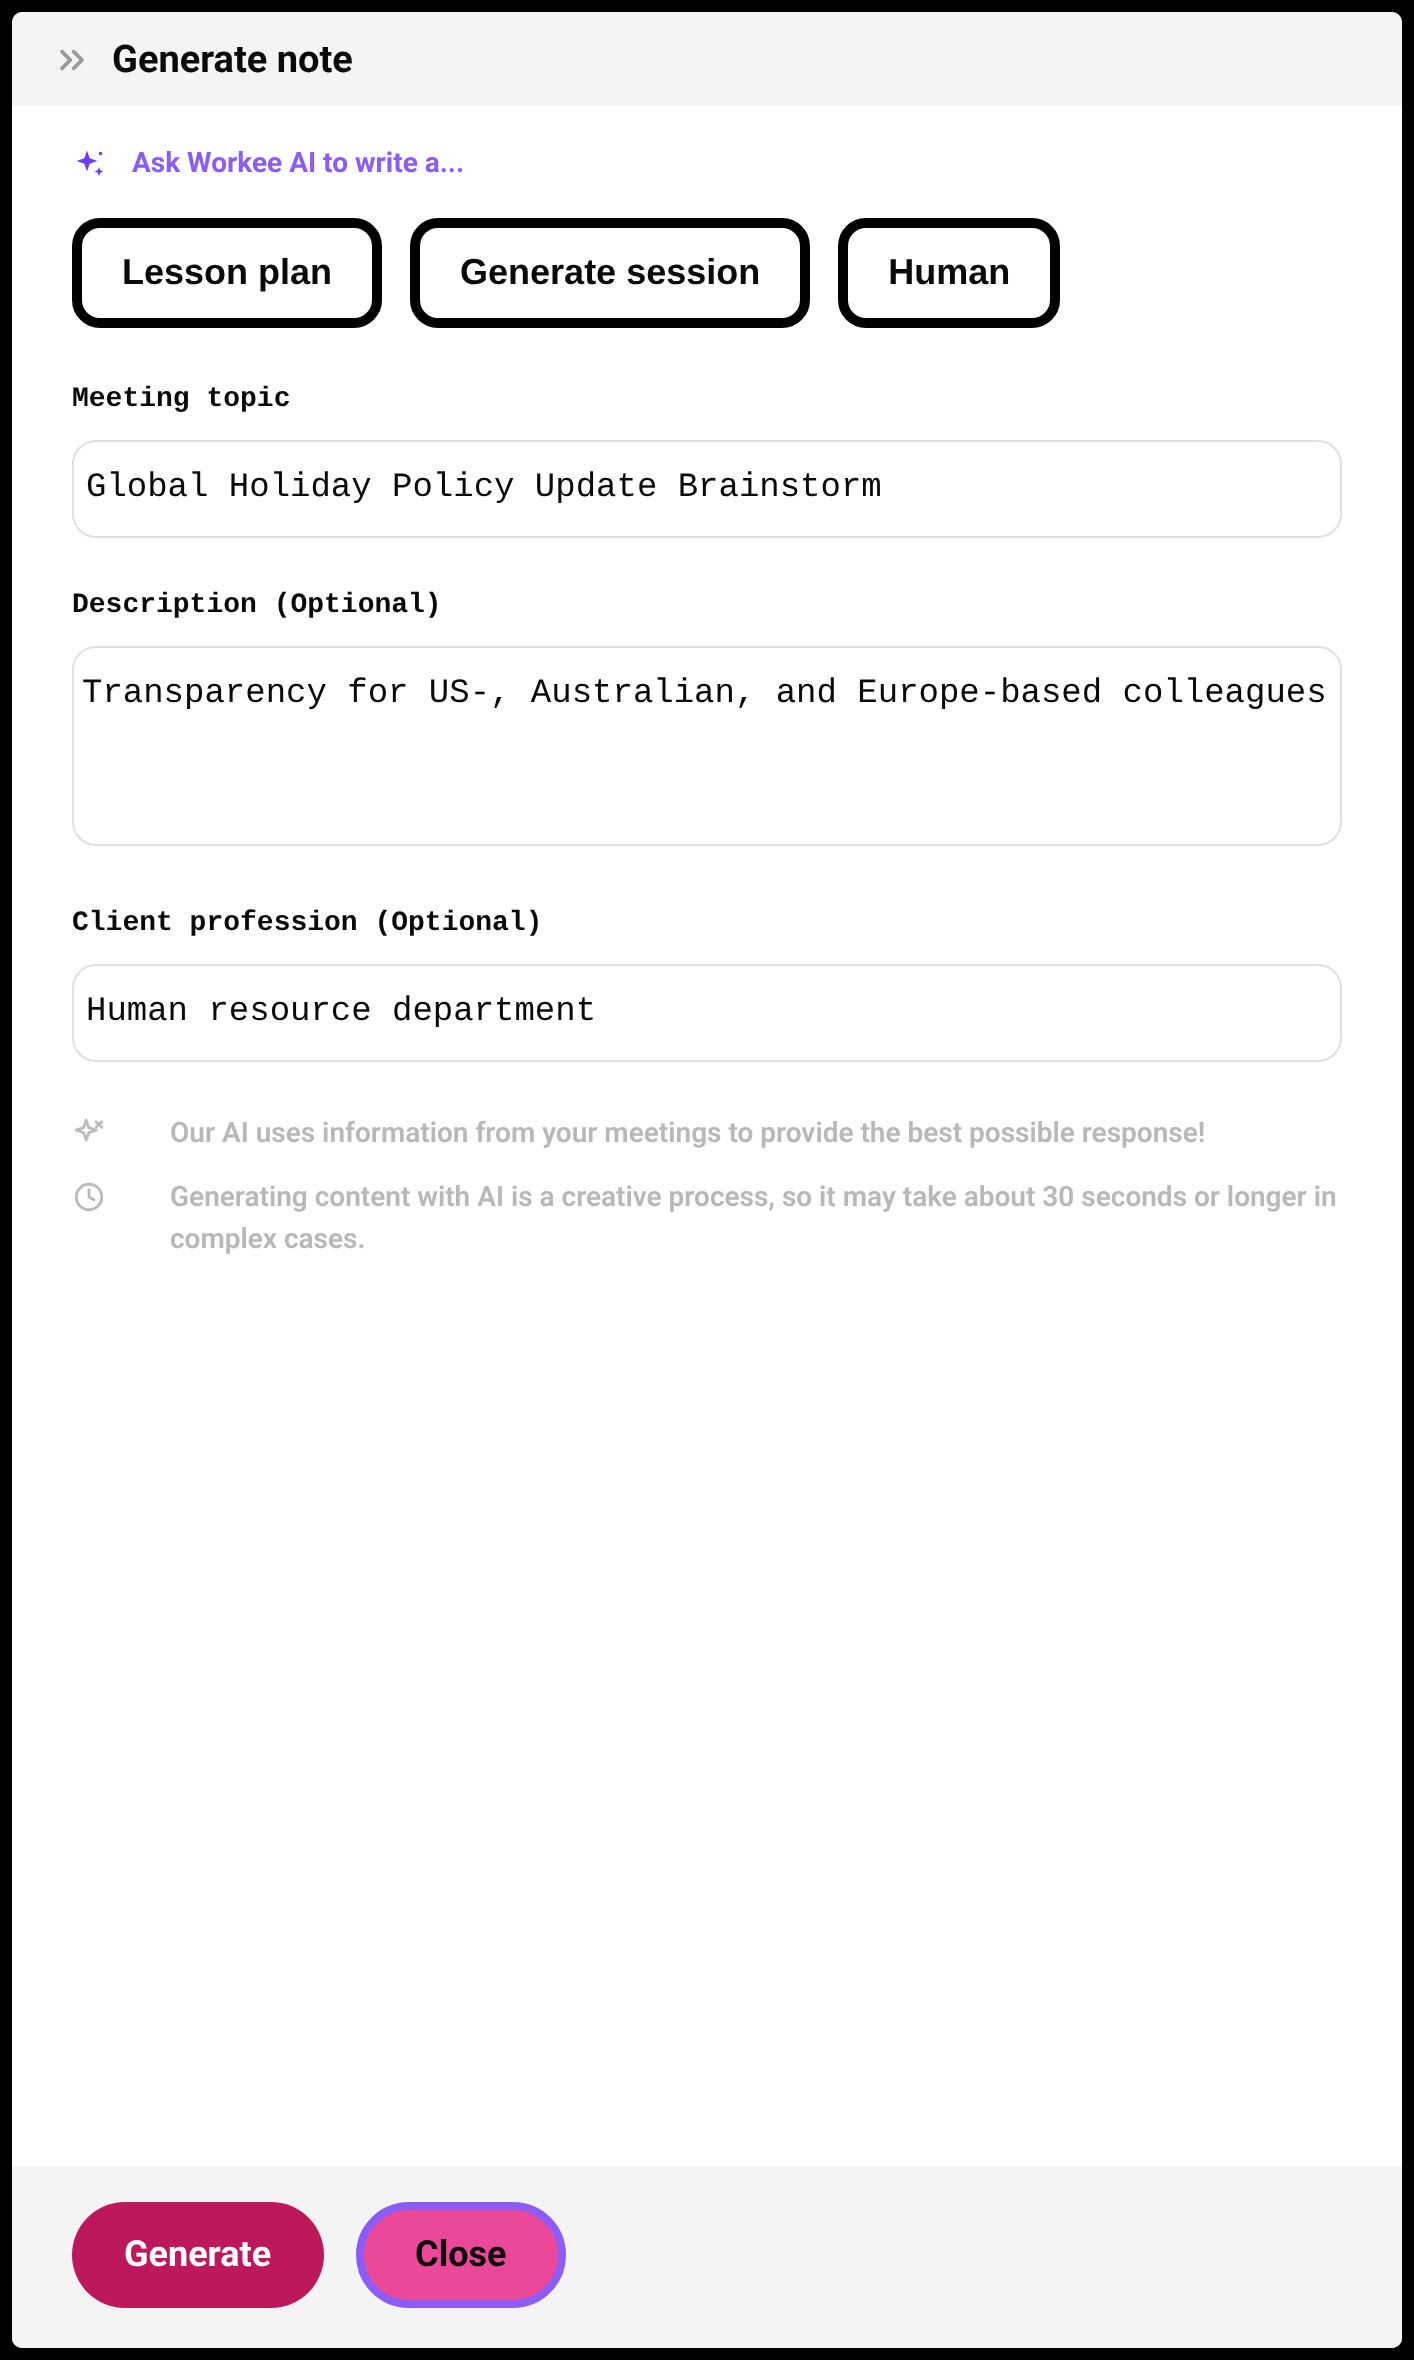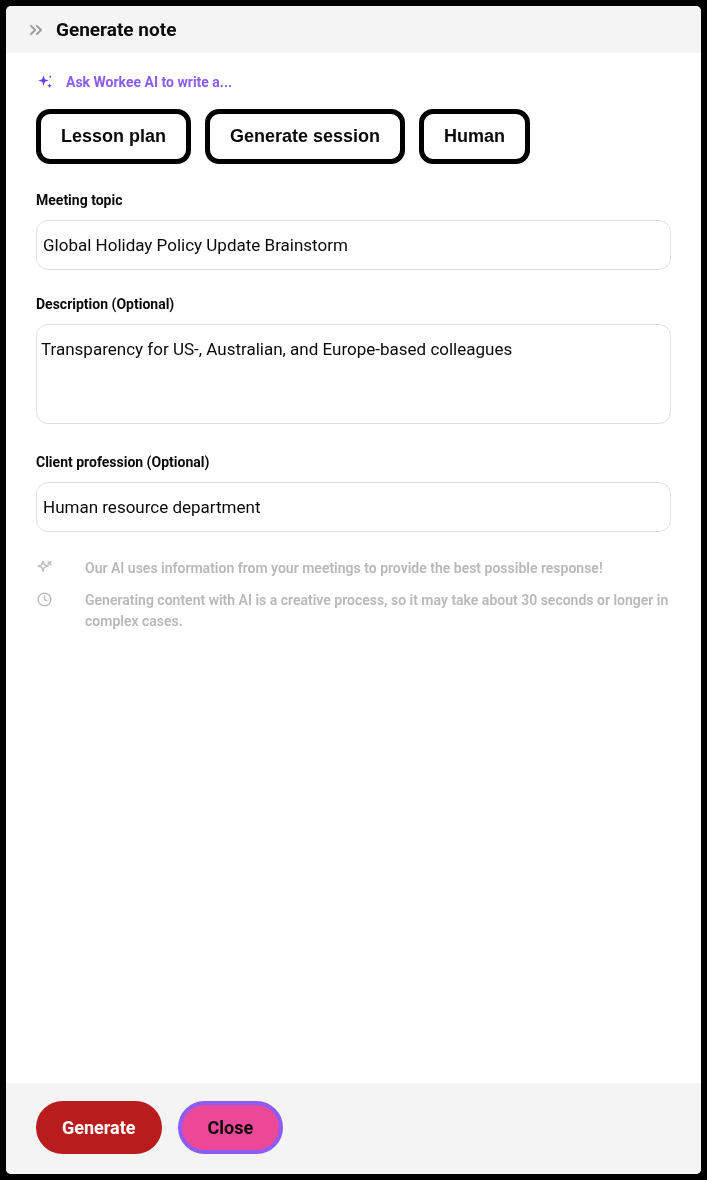--- a/index.html
+++ b/index.html
@@ -106,20 +106,21 @@
       padding: 14px 4px;
       font-size: 17px;
       color: #0a0a0a;
       font-family: inherit;
       outline: none;
       resize: none;
       height: 100px;
     }
     .field-group {
       margin-bottom: 26px;
+      font-family: Liberation Mono, monospace;
     }
     .info-row {
       display: flex;
       align-items: flex-start;
       gap: 12px;
       margin-bottom: 10px;
     }
     .info-row .icon {
       color: #bcbcbc;
       flex-shrink: 0;
@@ -141,21 +142,21 @@
     .btn {
       border-radius: 28px;
       padding: 12px 26px;
       font-size: 18px;
       font-weight: 700;
       cursor: pointer;
       border: none;
       font-family: inherit;
     }
     .btn-primary {
-      background: #b91c1c;
+      background: #be185d;
       color: #fff;
     }
     .btn-secondary {
       background: #ec4899;
       color: #0a0a0a;
       border: 4px solid #8b5cf6;
     }
   </style>
 </head>
 <body>

